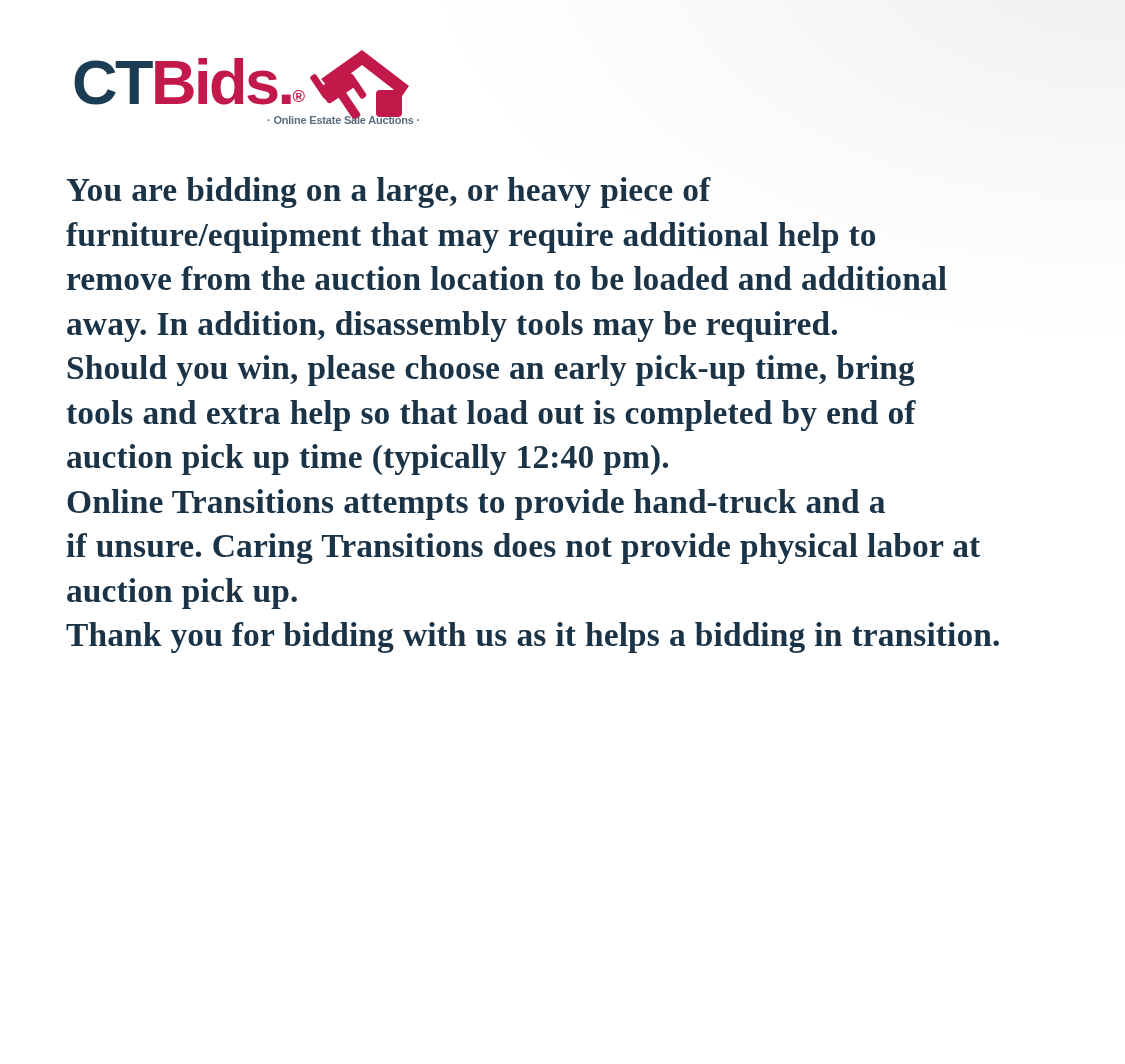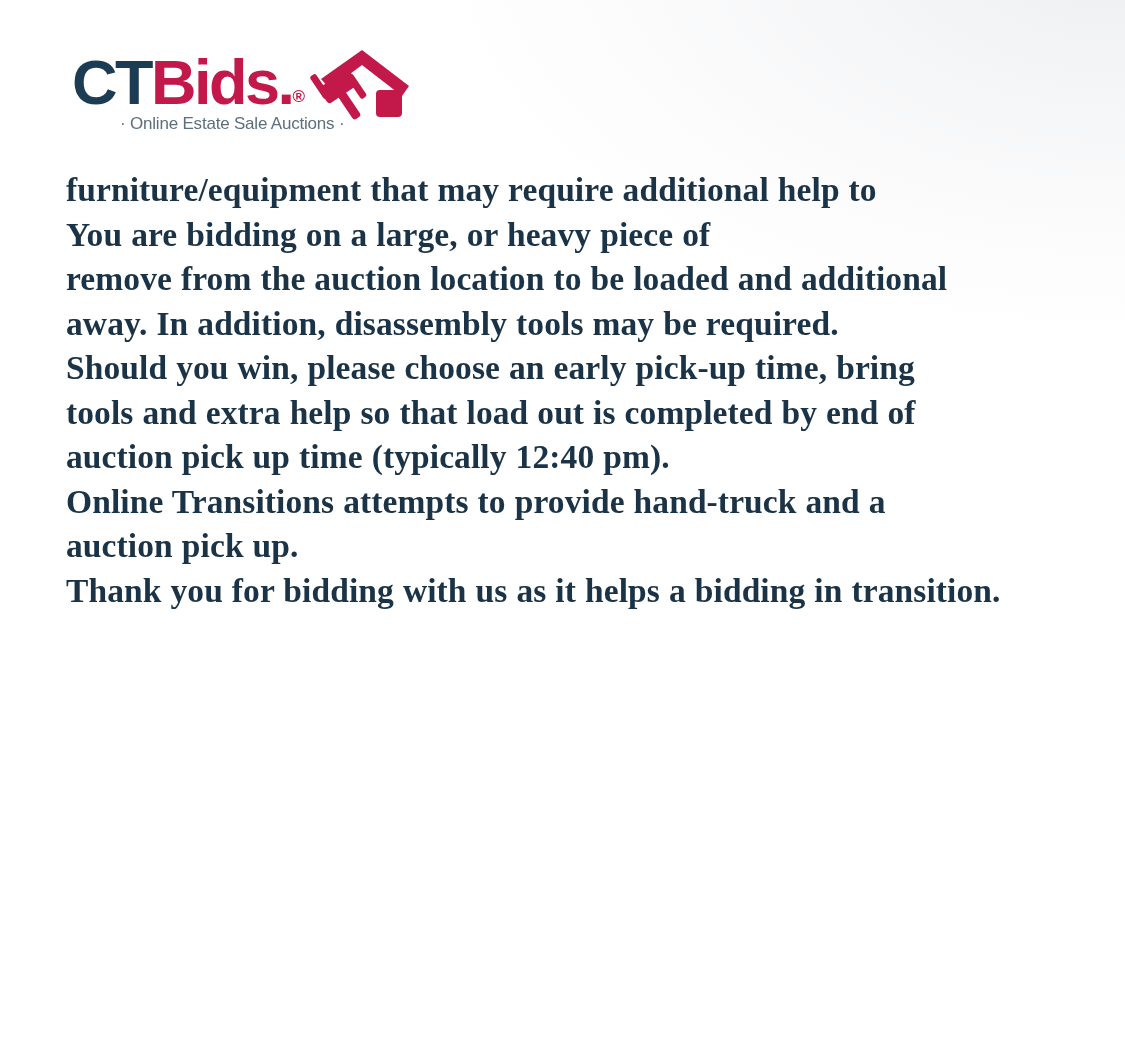--- a/index.html
+++ b/index.html
@@ -60,24 +60,24 @@
     top: -6px;
     width: 102px;
     height: 78px;
   }
 
   .logo-tagline {
     position: absolute;
     left: 48px;
     top: 62px;
     width: 300px;
-    text-align: left;
+    text-align: right;
     font-family: "Liberation Sans", "DejaVu Sans", sans-serif;
-    font-weight: normal;
-    font-size: 17px;
+    font-weight: bold;
+    font-size: 11px;
     letter-spacing: -0.2px;
     color: #5d6f7e;
     white-space: nowrap;
   }
 
   
   .body-copy {
     position: absolute;
     left: 66px;
     top: 168px;
@@ -120,34 +120,35 @@
         <rect x="43" y="27" width="7" height="27" rx="2.5" ry="2.5" fill="#c2194a" transform="rotate(-34 46.5 40)"></rect>
       </svg>
     </div>
 
     <div class="logo-tagline">· Online Estate Sale Auctions ·</div>
   </div>
 
   <div class="body-copy">
 
     <p class="para">
+      <span class="line">You are bidding on a large, or heavy piece of</span>
       <span class="line">furniture/equipment that may require additional help to</span>
-      <span class="line">You are bidding on a large, or heavy piece of</span>
       <span class="line">remove from the auction location to be loaded and additional</span>
       <span class="line">away. In addition, disassembly tools may be required.</span>
     </p>
 
     <p class="para">
       <span class="line">Should you win, please choose an early pick-up time, bring</span>
       <span class="line">tools and extra help so that load out is completed by end of</span>
       <span class="line">auction pick up time (typically 12:40 pm).</span>
     </p>
 
     <p class="para">
       <span class="line">Online Transitions attempts to provide hand-truck and a</span>
+      <span class="line">if unsure. Caring Transitions does not provide physical labor at</span>
       <span class="line">auction pick up.</span>
     </p>
 
     <p class="para">
       <span class="line">Thank you for bidding with us as it helps a bidding in transition.</span>
     </p>
 
   </div>
 </div>
 

